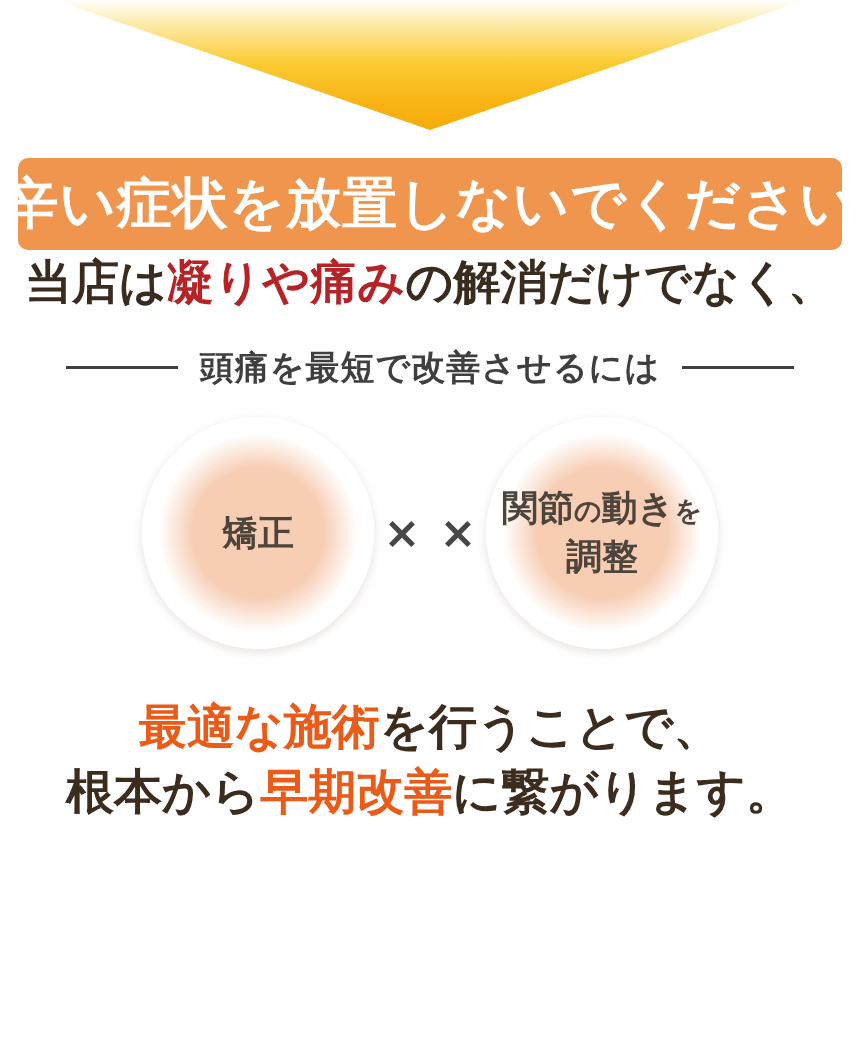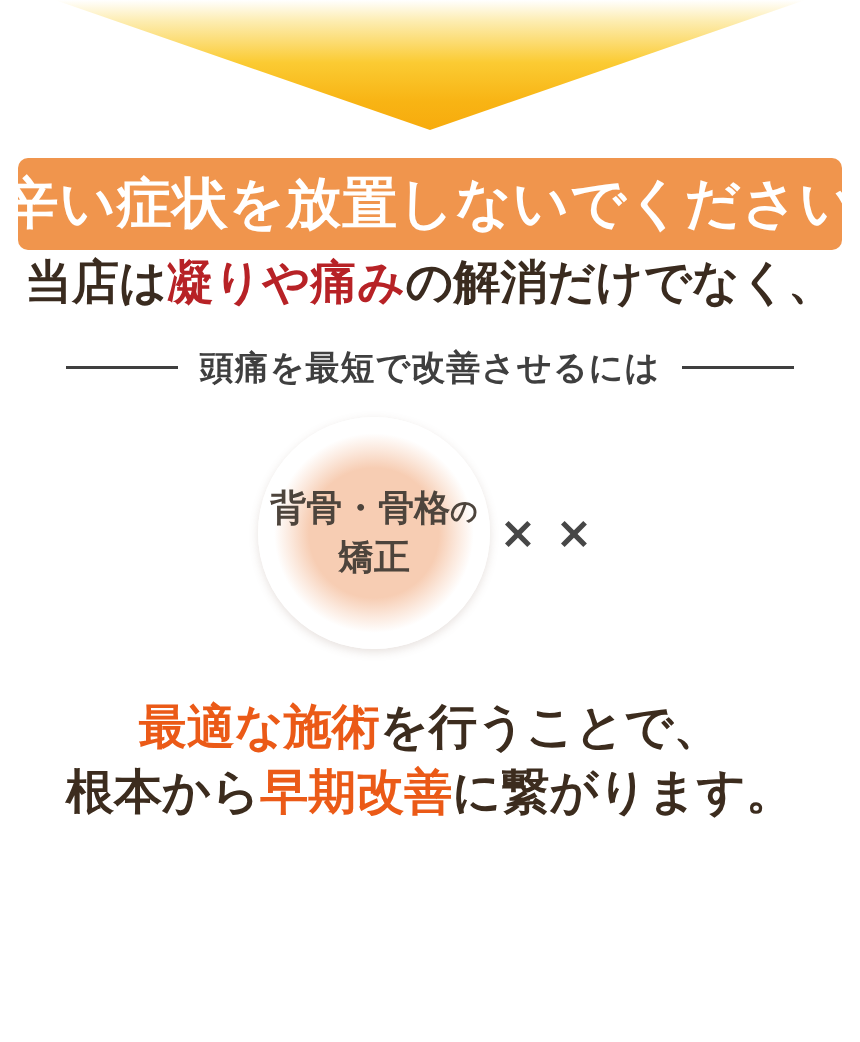--- a/index.html
+++ b/index.html
@@ -152,24 +152,29 @@
 
 <div class="divider">
   <span class="rule"></span>
   <span class="label">頭痛を最短で改善させるには</span>
   <span class="rule"></span>
 </div>
 
 <div class="methods">
   <div class="circle">
     <div class="txt">
-      <div><span>背骨・骨格</span><span class="sm">の</span></div>
       <div><span>矯正</span></div>
     </div>
   </div>
   <div class="x">×</div>
   <div class="x">×</div>
+  <div class="circle">
+    <div class="txt">
+      <div><span>関節</span><span class="sm">の</span><span>動き</span><span class="sm">を</span></div>
+      <div><span>調整</span></div>
+    </div>
+  </div>
 </div>
 
 <div class="outro">
   <div class="line"><span class="em-orange">最適な施術</span><span>を行うことで、</span></div>
   <div class="line"><span>根本から</span><span class="em-orange">早期改善</span><span>に繋がります。</span></div>
 </div>
 
 </body></html>

